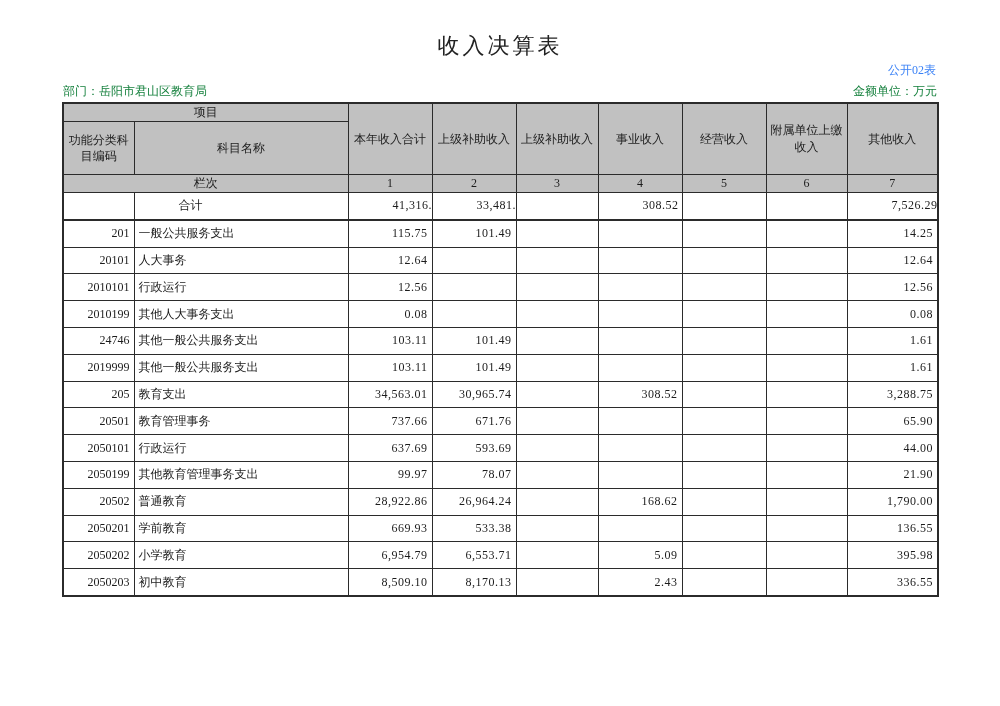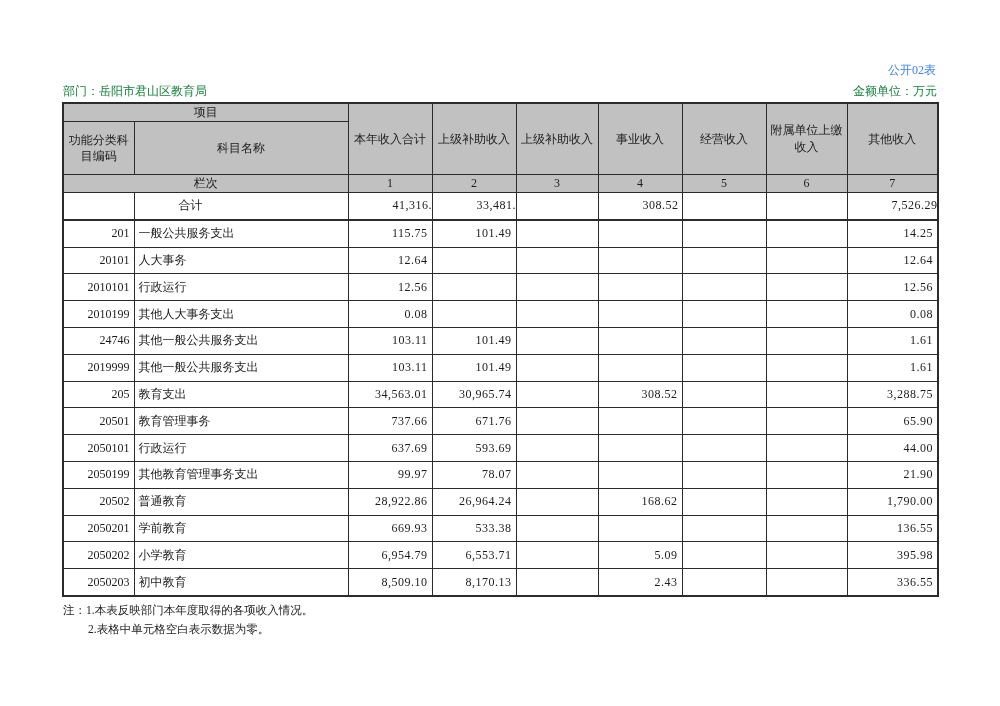--- a/index.html
+++ b/index.html
@@ -39,20 +39,21 @@
   .notes{
     position:absolute;top:601px;left:63px;font-size:11.5px;line-height:19px;color:#222;
   }
   .notes .note2{margin-left:25px;}
 </style>
 </head>
 <body>
 
 <div class="page">
 
+  <div class="title">收入决算表</div>
 
   <div class="doc-code">公开02表</div>
 
   <div class="meta-bar">
     <span>部门：岳阳市君山区教育局</span>
     <span>金额单位：万元</span>
   </div>
 
   <table class="main">
     <colgroup>
@@ -254,18 +255,14 @@
           <td class="num">8,170.13</td>
           <td class="num"></td>
           <td class="num">2.43</td>
           <td class="num"></td>
           <td class="num"></td>
           <td class="num">336.55</td>
         </tr>
       </tbody>
   </table>
 
-  <div class="notes">
-    <div class="note1">注：1.本表反映部门本年度取得的各项收入情况。</div>
-    <div class="note2">2.表格中单元格空白表示数据为零。</div>
-  </div>
 
 </div>
 
 </body></html>

